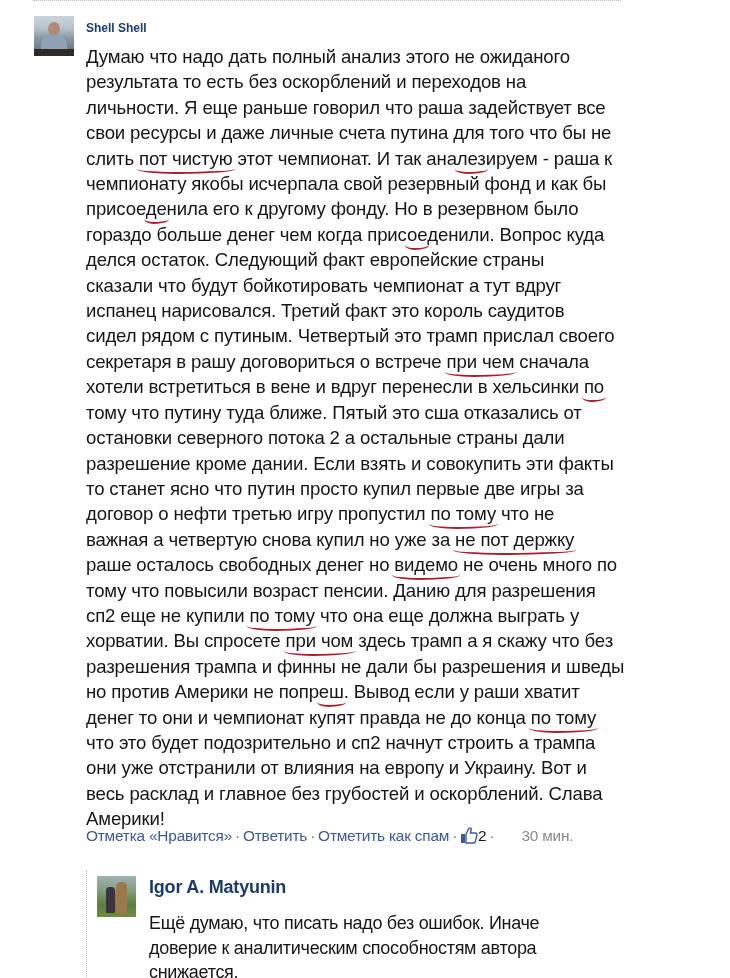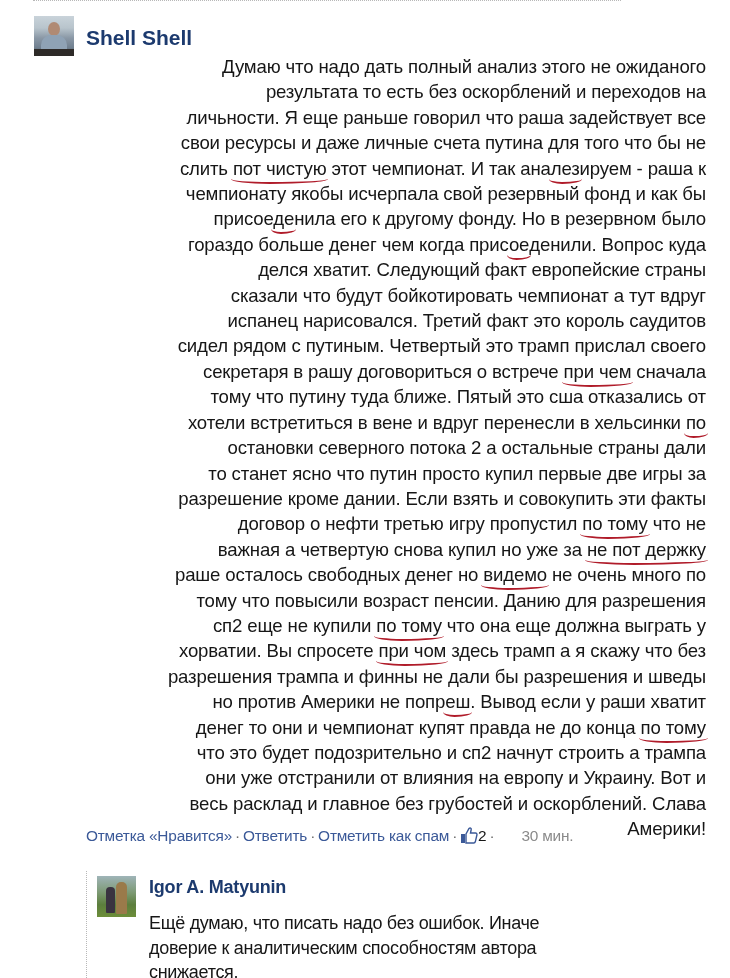--- a/index.html
+++ b/index.html
@@ -17,29 +17,29 @@
     position: absolute; left: 0; top: 0; width: 40px; height: 40px;
     background: linear-gradient(180deg, #c9d3da 0%, #b8c4cc 30%, #8a98a6 55%, #6f7f8f 80%, #3b3b3b 100%);
     overflow: hidden;
   }
   .avatar .head { position: absolute; left: 14px; top: 6px; width: 12px; height: 14px; border-radius: 50%; background: #b08a74; }
   .avatar .body { position: absolute; left: 7px; top: 19px; width: 26px; height: 18px; border-radius: 10px 10px 2px 2px; background: #8fa2b5; }
   .avatar .desk { position: absolute; left: 0; top: 33px; width: 40px; height: 7px; background: #2e2a28; }
   .comment-body { position: absolute; left: 52px; top: 0; width: 620px; }
   .author {
     font-family: "Liberation Sans", sans-serif;
-    font-weight: bold; font-size: 21px; color: #1c3a6e; line-height: 24px;
-    margin-top: 10px; display: inline-block; text-decoration: none;
+    font-weight: bold; font-size: 12px; color: #1c3a6e; line-height: 24px;
+    margin-top: 0; display: inline-block; text-decoration: none;
   }
   .text {
     margin-top: 4px;
     font-size: 18.6px; line-height: 25.4px; color: #161616;
     letter-spacing: -0.15px;
   }
-  .text .line { display: block; white-space: nowrap; position: relative; text-align: right; }
+  .text .line { display: block; white-space: nowrap; position: relative; }
   .mark { position: relative; }
   .mark::after {
     content: ""; position: absolute; left: -2px; right: -2px; bottom: -5px; height: 3px;
     border-bottom: 2px solid #b01c2a; border-radius: 0 0 60% 40% / 0 0 100% 100%;
   }
   .actions {
     position: absolute; left: 52px; top: 826px;
     font-size: 15.4px; color: #3b5998; white-space: nowrap; line-height: 20px;
     letter-spacing: -0.2px;
   }
@@ -84,30 +84,30 @@
     <a class="author">Shell Shell</a>
     <div class="text" id="comment-text">
         <span class="line"><span>Думаю что надо дать полный анализ этого не ожиданого</span></span>
         <span class="line"><span>результата то есть без оскорблений и переходов на</span></span>
         <span class="line"><span>личьности. Я еще раньше говорил что раша задействует все</span></span>
         <span class="line"><span>свои ресурсы и даже личные счета путина для того что бы не</span></span>
         <span class="line"><span>слить </span><span class="mark">пот чистую</span><span> этот чемпионат. И так ана</span><span class="mark">лез</span><span>ируем - раша к</span></span>
         <span class="line"><span>чемпионату якобы исчерпала свой резервный фонд и как бы</span></span>
         <span class="line"><span>присое</span><span class="mark">де</span><span>нила его к другому фонду. Но в резервном было</span></span>
         <span class="line"><span>гораздо больше денег чем когда прис</span><span class="mark">ое</span><span>денили. Вопрос куда</span></span>
-        <span class="line"><span>делся хватит. Следующий факт европейские страны</span></span>
+        <span class="line"><span>делся остаток. Следующий факт европейские страны</span></span>
         <span class="line"><span>сказали что будут бойкотировать чемпионат а тут вдруг</span></span>
         <span class="line"><span>испанец нарисовался. Третий факт это король саудитов</span></span>
         <span class="line"><span>сидел рядом с путиным. Четвертый это трамп прислал своего</span></span>
         <span class="line"><span>секретаря в рашу договориться о встрече </span><span class="mark">при чем</span><span> сначала</span></span>
+        <span class="line"><span>хотели встретиться в вене и вдруг перенесли в хельсинки </span><span class="mark">по</span></span>
         <span class="line"><span>тому что путину туда ближе. Пятый это сша отказались от</span></span>
-        <span class="line"><span>хотели встретиться в вене и вдруг перенесли в хельсинки </span><span class="mark">по</span></span>
         <span class="line"><span>остановки северного потока 2 а остальные страны дали</span></span>
+        <span class="line"><span>разрешение кроме дании. Если взять и совокупить эти факты</span></span>
         <span class="line"><span>то станет ясно что путин просто купил первые две игры за</span></span>
-        <span class="line"><span>разрешение кроме дании. Если взять и совокупить эти факты</span></span>
         <span class="line"><span>договор о нефти третью игру пропустил </span><span class="mark">по тому</span><span> что не</span></span>
         <span class="line"><span>важная а четвертую снова купил но уже за </span><span class="mark">не пот держку</span></span>
         <span class="line"><span>раше осталось свободных денег но </span><span class="mark">видемо</span><span> не очень много по</span></span>
         <span class="line"><span>тому что повысили возраст пенсии. Данию для разрешения</span></span>
         <span class="line"><span>сп2 еще не купили </span><span class="mark">по тому</span><span> что она еще должна выграть у</span></span>
         <span class="line"><span>хорватии. Вы спросете </span><span class="mark">при чом</span><span> здесь трамп а я скажу что без</span></span>
         <span class="line"><span>разрешения трампа и финны не дали бы разрешения и шведы</span></span>
         <span class="line"><span>но против Америки не попр</span><span class="mark">еш</span><span>. Вывод если у раши хватит</span></span>
         <span class="line"><span>денег то они и чемпионат купят правда не до конца </span><span class="mark">по тому</span></span>
         <span class="line"><span>что это будет подозрительно и сп2 начнут строить а трампа</span></span>

